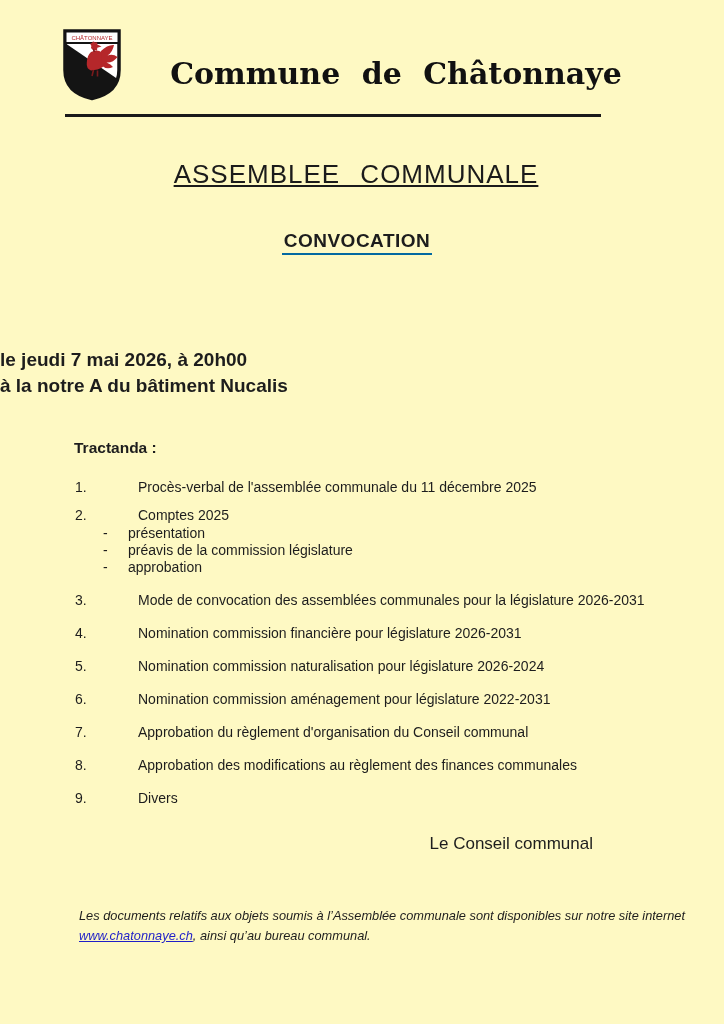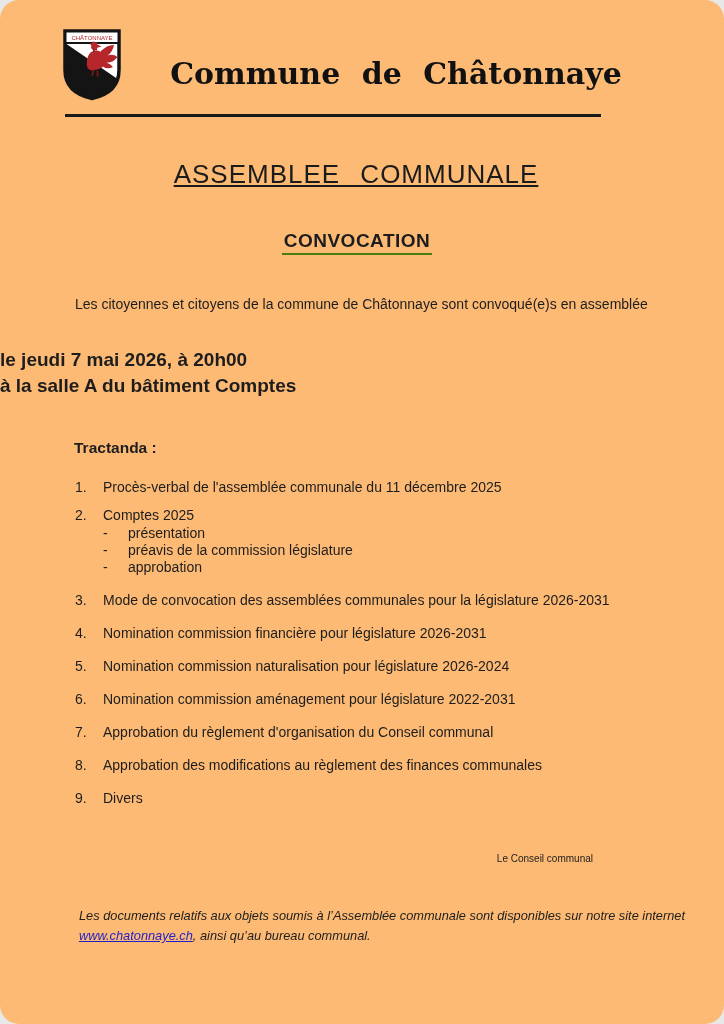--- a/index.html
+++ b/index.html
@@ -1,26 +1,25 @@
 <!DOCTYPE html>
 <html><head>
 <meta charset="utf-8">
 <style>
   * { margin: 0; padding: 0; box-sizing: border-box; }
   html, body { background: #e8e8e8; }
   .page {
     position: relative;
     width: 724px;
     height: 1024px;
-    background: #fdba74;
+    background: #fef9c3;
     font-family: "Liberation Sans", sans-serif;
     color: #1d1d1d;
     overflow: hidden;
     margin: 0 auto;
-    border-radius: 19px;
   }
   .logo {
     position: absolute;
     left: 62px; top: 28px;
     width: 60px; height: 73px;
   }
   .commune-title {
     position: absolute;
     left: 128px; top: 56px; width: 536px;
     text-align: center;
@@ -52,21 +51,21 @@
     position: absolute;
     left: 0; top: 230px; width: 714px;
     text-align: center;
   }
   .convocation {
     display: inline-block;
     font-weight: bold;
     font-size: 19px;
     letter-spacing: 0.5px;
     padding: 0 2px 1px 2px;
-    border-bottom: 2px solid #4d7c0f;
+    border-bottom: 2px solid #0369a1;
     white-space: nowrap;
   }
   .intro {
     position: absolute;
     left: 75px; top: 294px;
     font-size: 14px;
     line-height: 21px;
     white-space: nowrap;
   }
   .event {
@@ -85,32 +84,31 @@
     font-size: 15.5px;
   }
   .agenda {
     position: absolute;
     left: 75px; top: 477px;
     width: 580px;
     font-size: 14px;
   }
   .agenda-item { display: flex; line-height: 20px; margin-bottom: 13px; }
   .agenda-item .num { width: 28px; flex: 0 0 28px; }
-  .agenda-item .txt { flex: 1; white-space: nowrap; }
+  .agenda-item .txt { flex: 1; white-space: nowrap; margin-left: 35px; }
   .agenda-item.first { margin-bottom: 8px; }
   .agenda-item.has-sub { margin-bottom: 0; }
   .sub-list { margin-left: 28px; margin-bottom: 14px; }
   .sub-item { display: flex; line-height: 17px; }
   .sub-item .dash { width: 25px; flex: 0 0 25px; }
   .signature {
     position: absolute;
     top: 834px; right: 131px;
-    font-size: 10px;
-    white-space: nowrap;
-    margin-top: 19px;
+    font-size: 17px;
+    white-space: nowrap;
   }
   .footer {
     position: absolute;
     left: 79px; top: 906px;
     font-style: italic;
     font-size: 12.8px;
     line-height: 20px;
     white-space: nowrap;
   }
   .footer a {
@@ -154,26 +152,25 @@
 
   <div class="title-rule"></div>
 
   <div class="doc-heading">ASSEMBLEE COMMUNALE</div>
 
   <div class="convocation-wrap">
     <span class="convocation">CONVOCATION</span>
   </div>
 
   <div class="intro">
-    <div>Les citoyennes et citoyens de la commune de Châtonnaye sont convoqué(e)s en assemblée</div>
   </div>
 
   <div class="event">
     <div>le jeudi 7 mai 2026, à 20h00</div>
-    <div>à la salle A du bâtiment Comptes</div>
+    <div>à la notre A du bâtiment Nucalis</div>
   </div>
 
   <div class="agenda-title">Tractanda :</div>
 
   <div class="agenda">
     <div class="agenda-item first">
       <span class="num">1.</span>
       <span class="txt">Procès-verbal de l'assemblée communale du 11 décembre 2025</span>
     </div>
 

